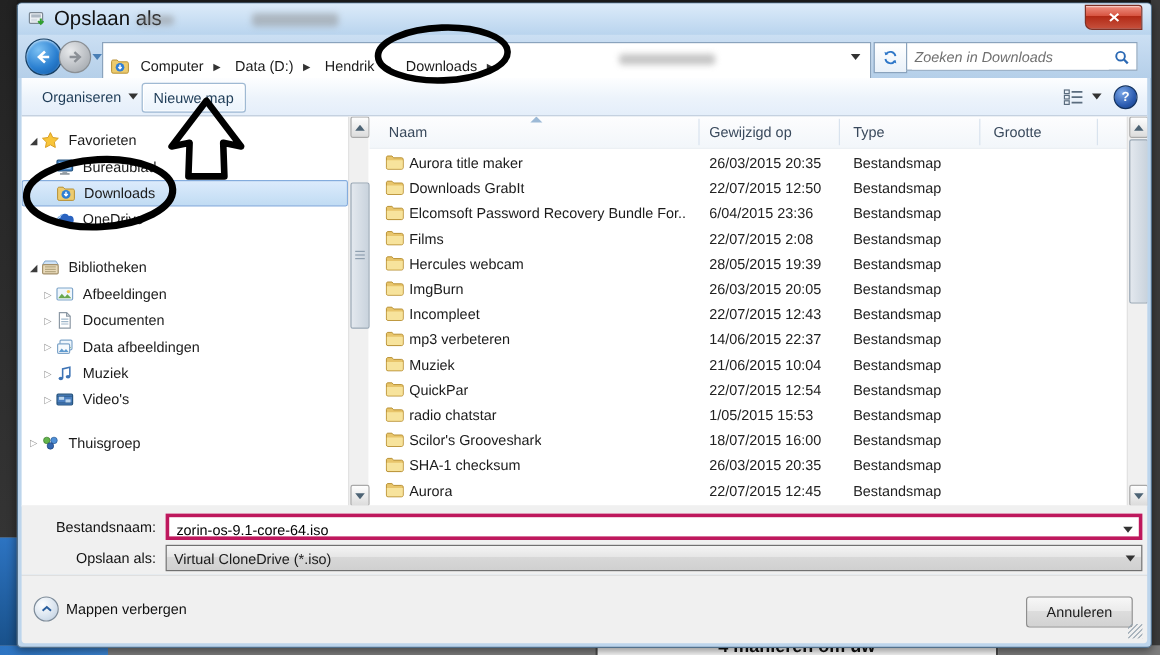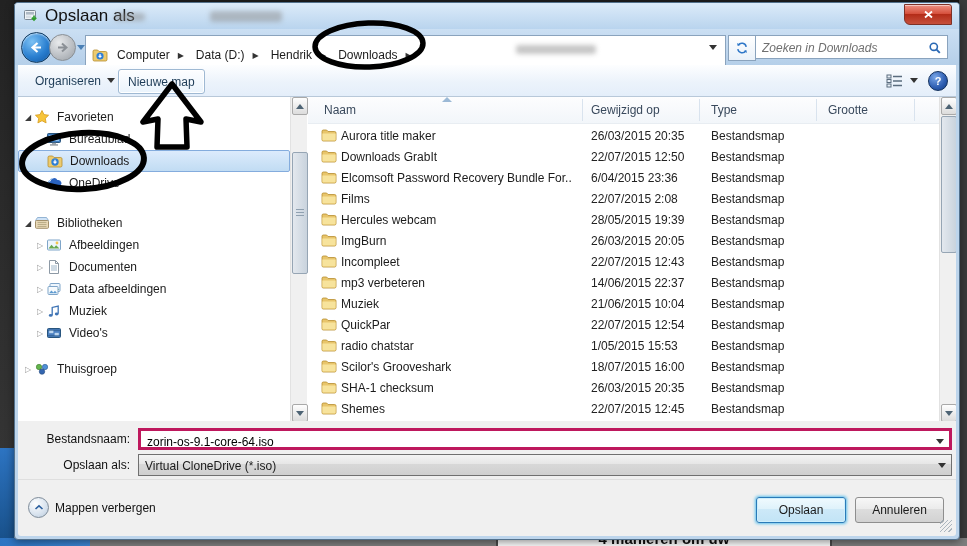--- a/index.html
+++ b/index.html
@@ -491,21 +491,21 @@
               <span class="fname">SHA-1 checksum</span>
               <span class="fdate">26/03/2015 20:35</span>
               <span class="ftype">Bestandsmap</span>
               <span class="fsize"></span>
             </div>
             <div class="frow">
               <span class="fic"><svg width="16" height="16" viewBox="0 0 16 16">
                   <path d="M1 4.2c0-.7.6-1.2 1.3-1.2h3.3l1.5 1.5h6.6c.7 0 1.3.6 1.3 1.3v6.9c0 .7-.6 1.3-1.3 1.3H2.3A1.3 1.3 0 0 1 1 12.7V4.2z" fill="#e8c56b" stroke="#b68d2e" stroke-width=".8"></path>
                   <path d="M1.3 6.6h13.4l-.1 6.1c0 .5-.4.9-.9.9H2.3a.9.9 0 0 1-.9-.9z" fill="#f7e39c"></path>
                 </svg></span>
-              <span class="fname">Shemes</span>
+              <span class="fname">Aurora</span>
               <span class="fdate">22/07/2015 12:45</span>
               <span class="ftype">Bestandsmap</span>
               <span class="fsize"></span>
             </div>
           </div>
 
         <div class="vscroll" style="right:0;left:auto;">
           <div class="vs-btn" style="top:0;">
               <span class="tri-up"></span>
             </div>
@@ -532,23 +532,20 @@
 
     <div class="footer clientcol abs">
       <div class="hidefold">
         <span class="glasscirc">
             <svg width="10" height="7" viewBox="0 0 10 7">
               <path d="M1.5 5L5 1.8 8.5 5" fill="none" stroke="#2b5f9e" stroke-width="1.6"></path>
             </svg>
           </span>
         <span>Mappen verbergen</span>
       </div>
-      <div class="btn btn-save">
-          <span>Opslaan</span>
-        </div>
       <div class="btn btn-cancel">
           <span>Annuleren</span>
         </div>
       <div class="grip"></div>
     </div>
   </div>
 
   <svg id="annots" class="abs" viewBox="0 0 967 546">
     <ellipse cx="369" cy="45" rx="54" ry="22" fill="none" stroke="#000" stroke-width="5.5" transform="rotate(-2 369 45)"></ellipse>
     <ellipse cx="83" cy="161" rx="61" ry="28" fill="none" stroke="#000" stroke-width="6" transform="rotate(-3 83 161)"></ellipse>

